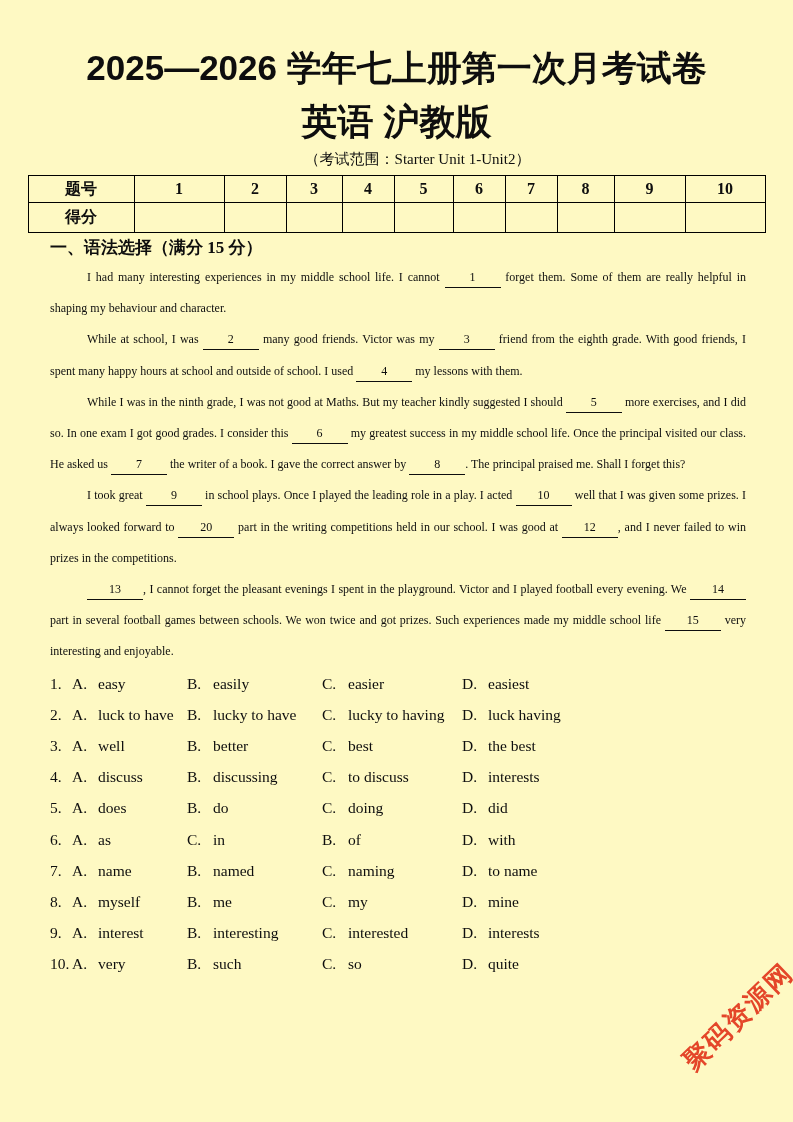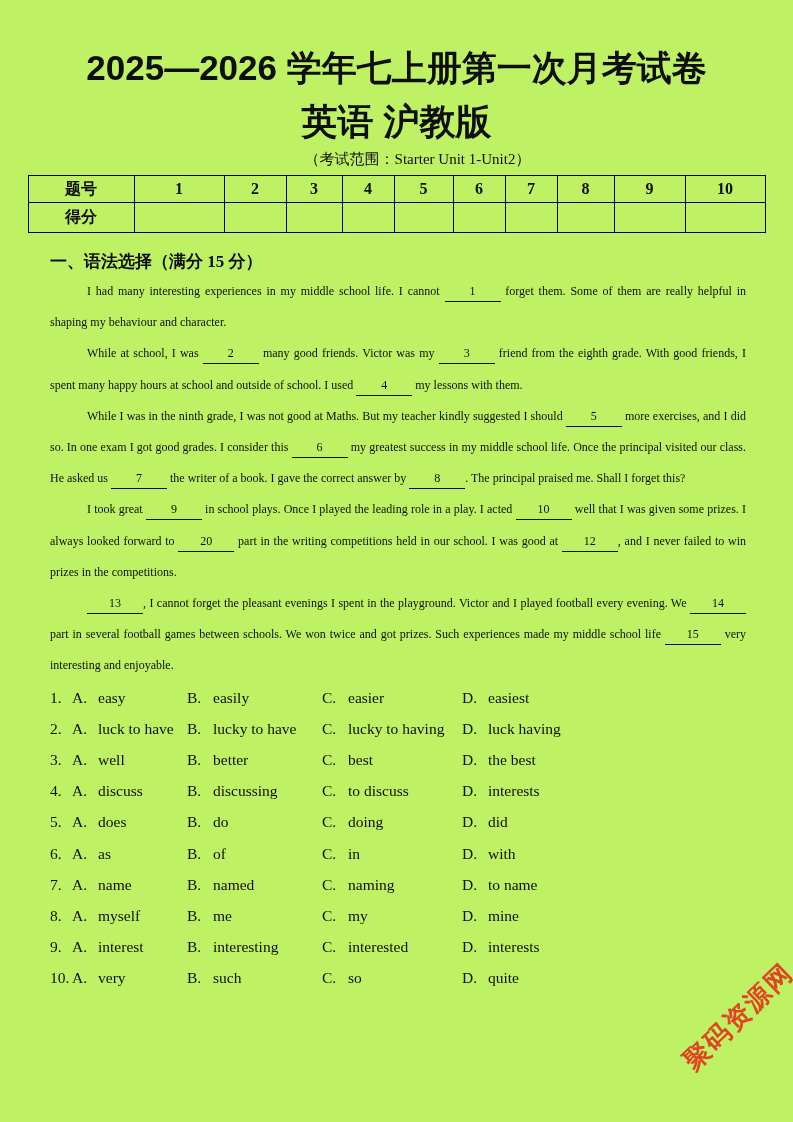--- a/index.html
+++ b/index.html
@@ -1,39 +1,39 @@
 <!DOCTYPE html>
 <html><head>
 <meta charset="utf-8">
 <style>
   html,body { margin:0; padding:0; background:#e8e8e8; }
   .page {
     width:793px; height:1122px; margin:0 auto; position:relative;
-    background:#bef264; color:#0e0e0e; overflow:hidden;
+    background:#fef9c3; color:#0e0e0e; overflow:hidden;
     font-family:"Liberation Serif","DejaVu Serif",serif;
   }
   .title-block {
     padding-top:40px; text-align:center; font-weight:bold;
     font-family:"Liberation Sans","DejaVu Sans",sans-serif;
   }
   .title-line1 { font-size:35px; line-height:56px; }
   .title-line2 { font-size:36px; line-height:52px; }
   .scope-note { text-align:center; font-size:15px; line-height:22px;margin-left:42px; }
 
   .score-table { border-collapse:collapse; margin:5px auto 0 auto; table-layout:fixed; }
   .score-table td {
     border:1.6px solid #000; text-align:center; vertical-align:middle;
     font-weight:bold; font-size:16px; padding:0; overflow:hidden;
   }
   .score-table tr.header-row { height:27px; }
   .score-table tr.score-row  { height:30px; }
   .score-table td.label-cell { font-size:16px; }
 
   .section-heading {
-    margin:17px 47px 2px 50px; font-size:17px; font-weight:bold; line-height:24px;
+    margin:3px 47px 2px 50px; font-size:17px; font-weight:bold; line-height:24px;
   }
 
   .passage { margin:0 47px 0 50px; font-size:12px; line-height:31.2px; text-align:justify; }
   .passage p { margin:0; text-indent:37px; }
 
   .blank {
     display:inline-block; text-indent:0; min-width:26px; padding:0 15px;
     text-align:center; border-bottom:1.3px solid #0e0e0e; line-height:19px;
   }
 
@@ -147,22 +147,22 @@
       <div class="opt-row">
         <span class="q-num">5.</span>
         <span class="opt-cell"><span class="opt-letter">A.</span><span>does</span></span>
         <span class="opt-cell"><span class="opt-letter">B.</span><span>do</span></span>
         <span class="opt-cell"><span class="opt-letter">C.</span><span>doing</span></span>
         <span class="opt-cell"><span class="opt-letter">D.</span><span>did</span></span>
       </div>
       <div class="opt-row">
         <span class="q-num">6.</span>
         <span class="opt-cell"><span class="opt-letter">A.</span><span>as</span></span>
+        <span class="opt-cell"><span class="opt-letter">C.</span><span>in</span></span>
         <span class="opt-cell"><span class="opt-letter">B.</span><span>of</span></span>
-        <span class="opt-cell"><span class="opt-letter">C.</span><span>in</span></span>
         <span class="opt-cell"><span class="opt-letter">D.</span><span>with</span></span>
       </div>
       <div class="opt-row">
         <span class="q-num">7.</span>
         <span class="opt-cell"><span class="opt-letter">A.</span><span>name</span></span>
         <span class="opt-cell"><span class="opt-letter">B.</span><span>named</span></span>
         <span class="opt-cell"><span class="opt-letter">C.</span><span>naming</span></span>
         <span class="opt-cell"><span class="opt-letter">D.</span><span>to name</span></span>
       </div>
       <div class="opt-row">

